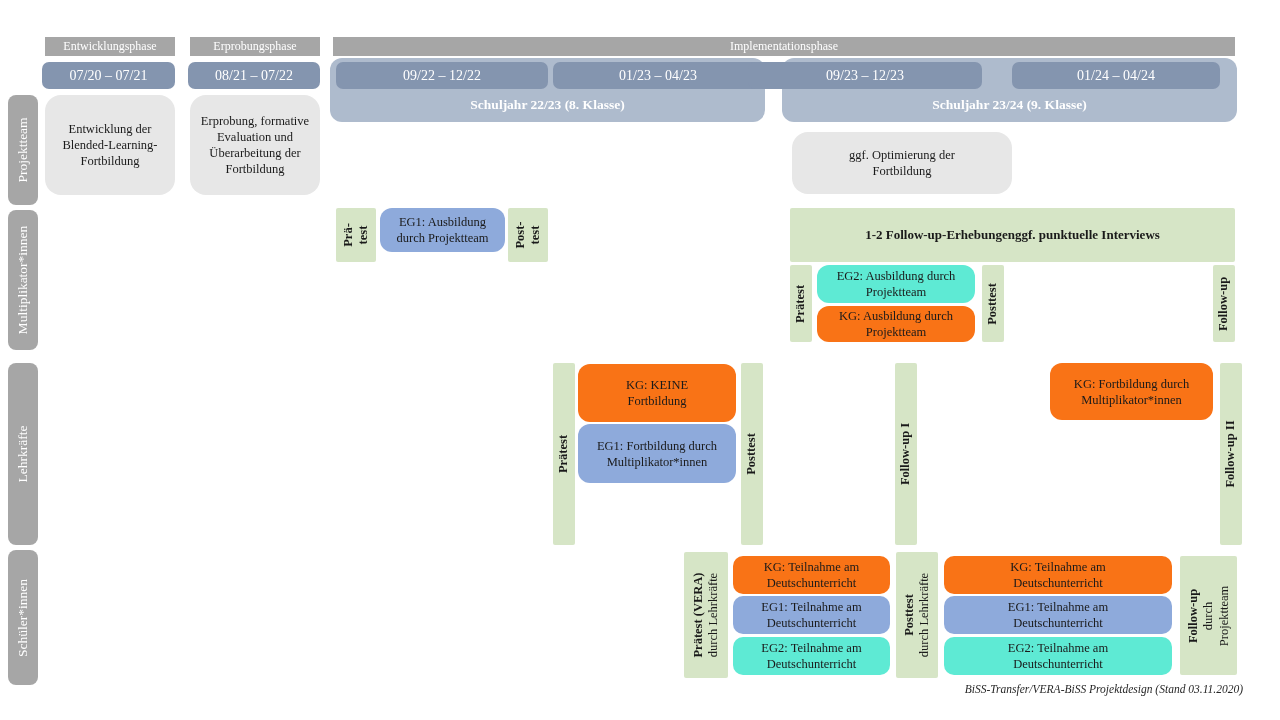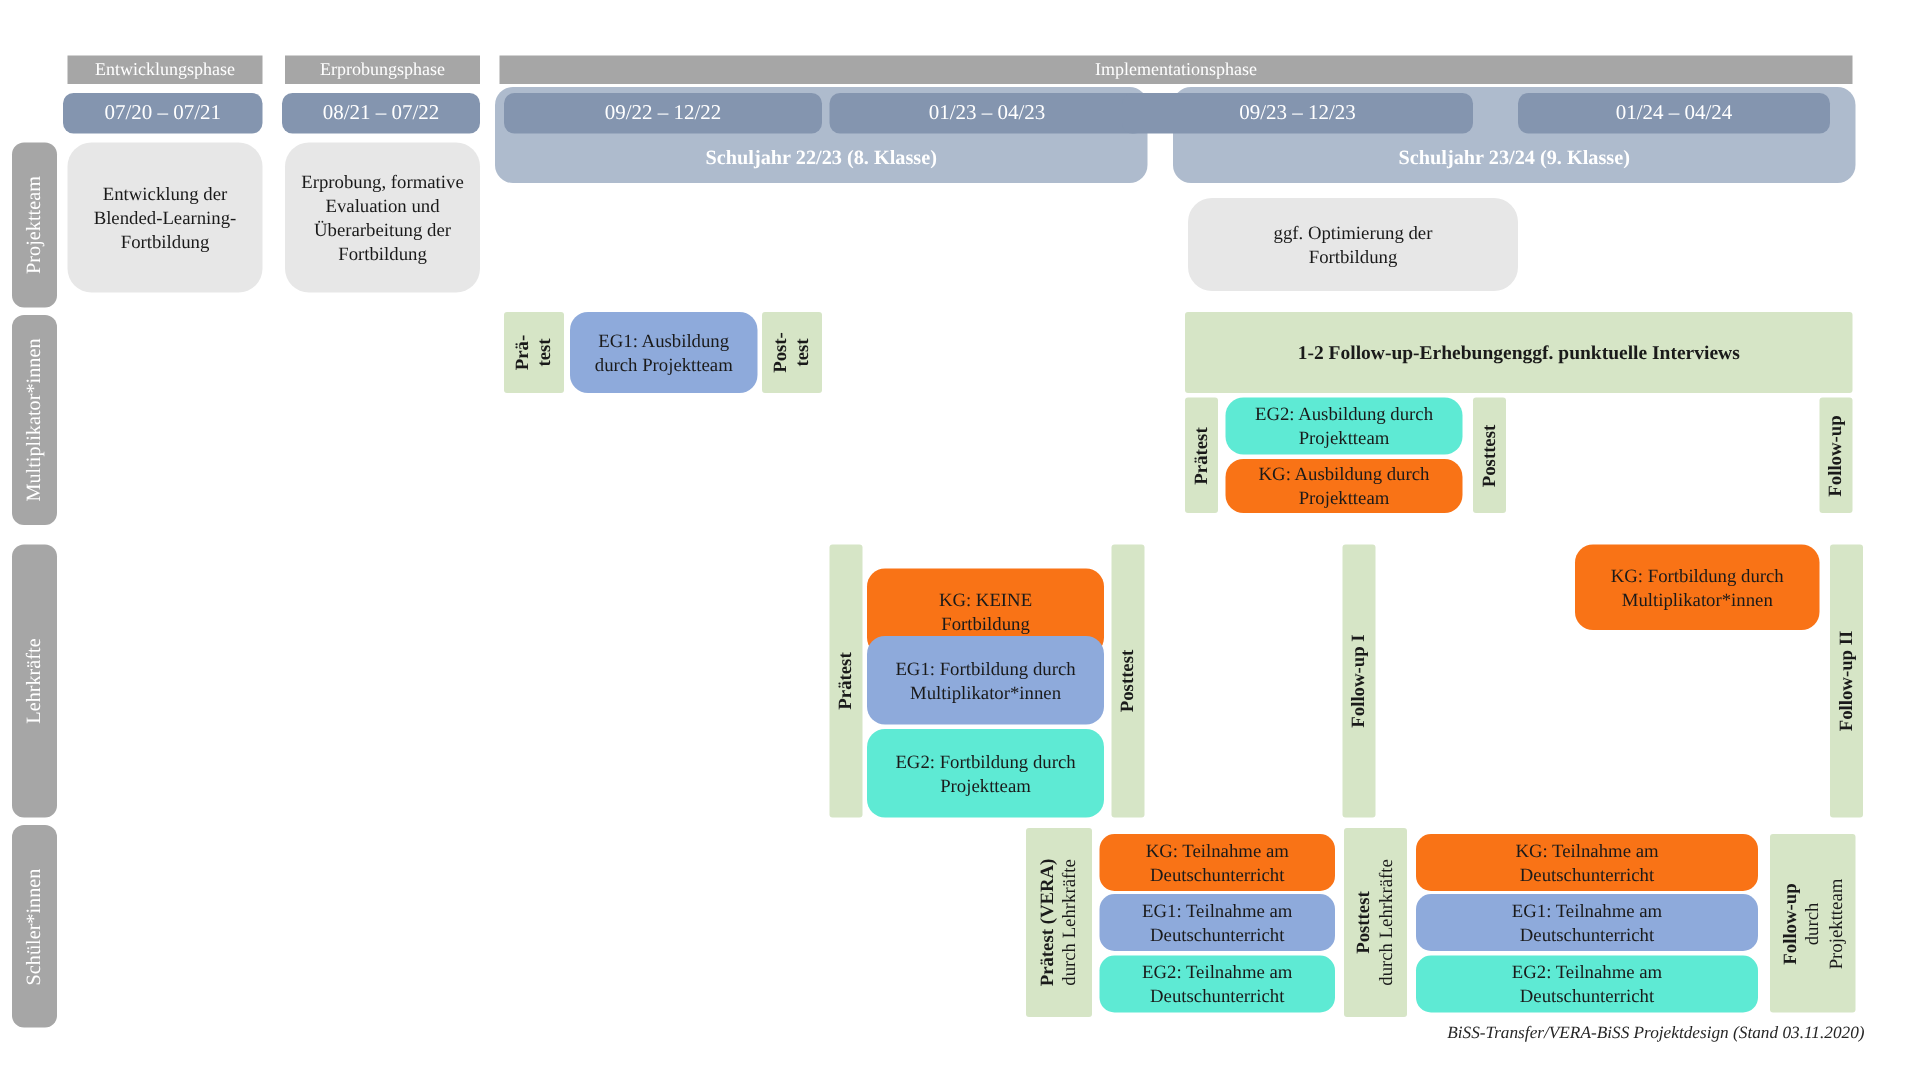--- a/index.html
+++ b/index.html
@@ -66,21 +66,21 @@
   <div class="abs box bigr lightgray" style="left:45px;top:95px;width:130px;height:100px;padding:0 10px">Entwicklung der Blended-Learning-Fortbildung</div>
   <div class="abs box bigr lightgray" style="left:190px;top:95px;width:130px;height:100px;padding:0 8px">Erprobung, formative Evaluation und Überarbeitung der Fortbildung</div>
   <div class="abs box bigr lightgray" style="left:792px;top:132px;width:220px;height:62px;padding:0 30px">ggf. Optimierung der Fortbildung</div>
 
   <div class="abs green" style="left:336px;top:208px;width:40px;height:54px">
     <div class="vt b">
       <div>Prä-</div>
         <div>test</div>
     </div>
   </div>
-  <div class="abs box eg1" style="left:380px;top:208px;width:125px;height:54px;padding:0 8px">EG1: Ausbildung durch Projektteam</div>
+  <div class="abs box eg1" style="left:380px;top:208px;width:125px;height:44px;padding:0 8px">EG1: Ausbildung durch Projektteam</div>
   <div class="abs green" style="left:508px;top:208px;width:40px;height:54px">
     <div class="vt b">
       <div>Post-</div>
         <div>test</div>
     </div>
   </div>
   <div class="abs greenbig" style="left:790px;top:208px;width:445px;height:54px">
     <div>1-2 Follow-up-Erhebungen</div>
     <div>ggf. punktuelle Interviews</div>
   </div>
@@ -92,23 +92,22 @@
   <div class="abs green" style="left:982px;top:265px;width:22px;height:77px">
     <div class="vt b">Posttest</div>
   </div>
   <div class="abs green" style="left:1213px;top:265px;width:22px;height:77px">
     <div class="vt b">Follow-up</div>
   </div>
 
   <div class="abs green" style="left:553px;top:363px;width:22px;height:182px">
     <div class="vt b">Prätest</div>
   </div>
-  <div class="abs box kg" style="left:578px;top:379px;width:158px;height:58px;padding:0 20px">KG: KEINE Fortbildung</div>
+  <div class="abs box kg" style="left:578px;top:364px;width:158px;height:58px;padding:0 20px">KG: KEINE Fortbildung</div>
   <div class="abs box eg1" style="left:578px;top:424px;width:158px;height:59px;padding:0 16px">EG1: Fortbildung durch Multiplikator*innen</div>
-  <div class="abs box eg2" style="left:578px;top:486px;width:158px;height:59px;padding:0 16px">EG2: Fortbildung durch Projektteam</div>
   <div class="abs green" style="left:741px;top:363px;width:22px;height:182px">
     <div class="vt b">Posttest</div>
   </div>
   <div class="abs green" style="left:895px;top:363px;width:22px;height:182px">
     <div class="vt b">Follow-up I</div>
   </div>
   <div class="abs box kg" style="left:1050px;top:363px;width:163px;height:57px;padding:0 12px">KG: Fortbildung durch Multiplikator*innen</div>
   <div class="abs green" style="left:1220px;top:363px;width:22px;height:182px">
     <div class="vt b">Follow-up II</div>
   </div>

